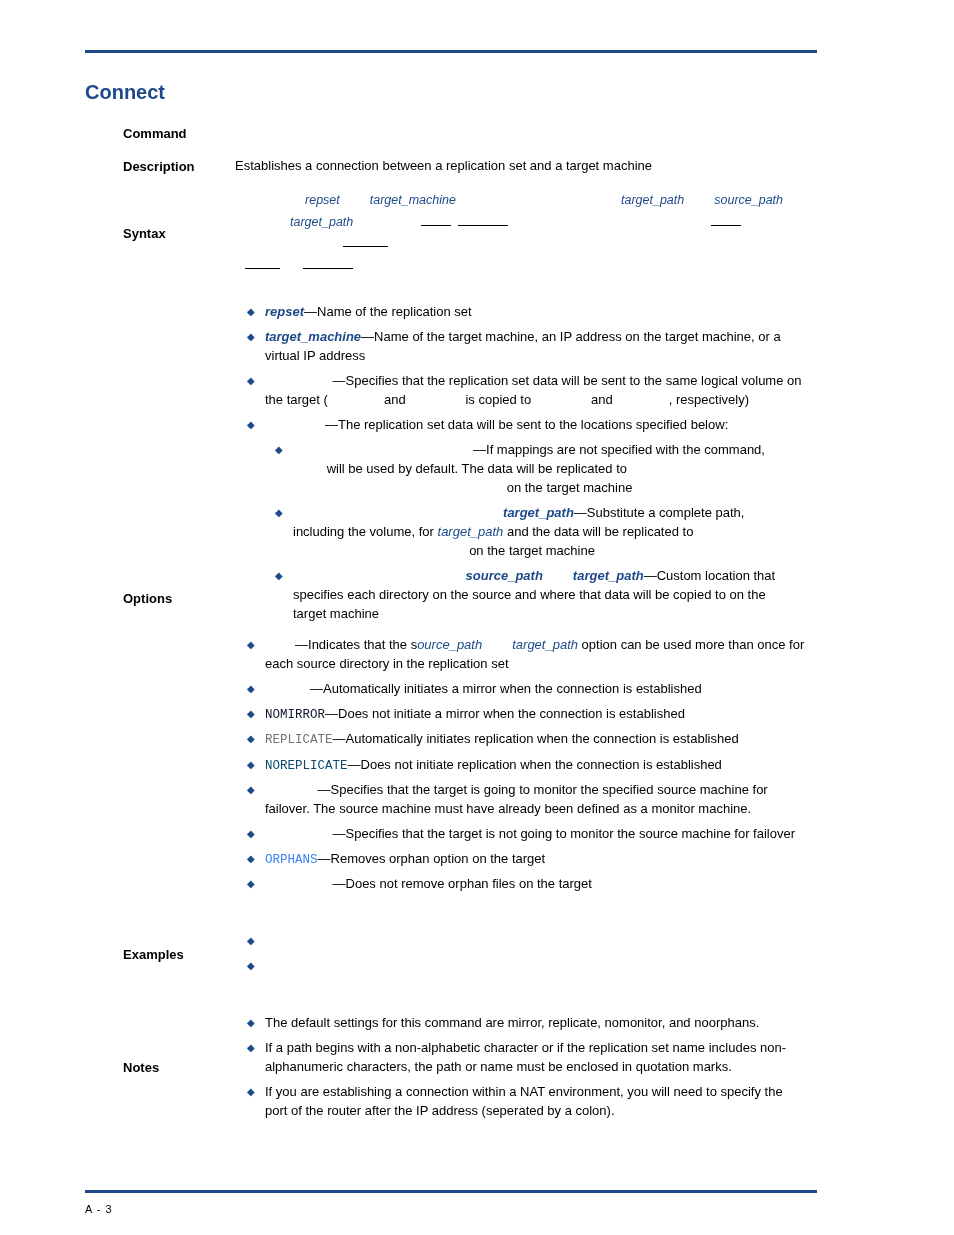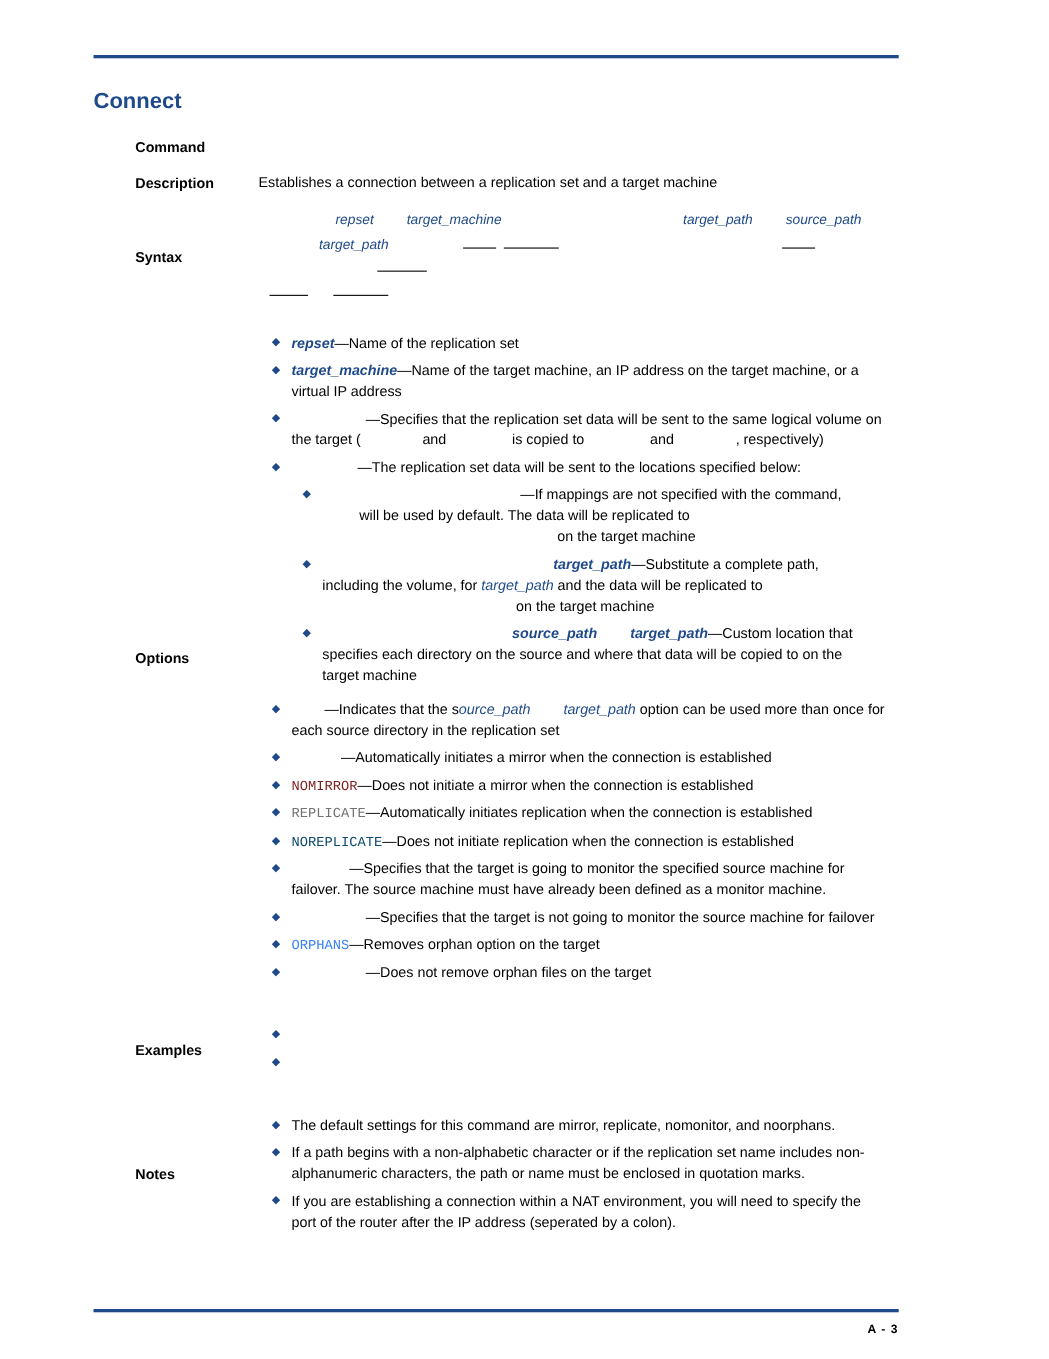--- a/index.html
+++ b/index.html
@@ -96,24 +96,24 @@
     min-width: 30px;
     height: 12px;
     vertical-align: baseline;
   }
   .footer {
     position: absolute;
     bottom: 20px;
     left: 85px;
     right: 85px;
     border-top: 3px solid #1e4a8a;
-    text-align: right;
+    text-align: left;
     padding-top: 10px;
     font-size: 11px;
-    font-weight: bold;
+    font-weight: normal;
     letter-spacing: 1px;
   }
 </style>
 </head>
 <body>
 
 <div class="page">
   <div class="top-rule"></div>
 
   <h1 class="title">Connect</h1>
@@ -169,21 +169,21 @@
             </li>
             <li>
               <span class="kw" style="color:#fff;">MAP /source_volume/ TO </span><span class="var-inline" style="font-weight:bold;">source_path</span><span class="kw" style="color:#fff;"> TO </span><span class="var-inline" style="font-weight:bold;">target_path</span><span>—Custom location that specifies each directory on the source and where that data will be copied to on the target machine</span>
             </li>
           </ul>
         </li>
         <li>
           <span class="kw" style="color:#fff;">,...</span><span>—Indicates that the s</span><span class="var-inline">ource_path</span><span class="kw" style="color:#fff;"> TO </span><span class="var-inline">target_path</span><span> option can be used more than once for each source directory in the replication set</span>
         </li>
         <li><span class="kw" style="color:#fff;">MIRROR</span><span>—Automatically initiates a mirror when the connection is established</span></li>
-        <li><span class="kw" style="color:#7f1d1d;">NOMIRROR</span><span>—Does not initiate a mirror when the connection is established</span></li>
+        <li><span class="kw" style="color:#0f172a;">NOMIRROR</span><span>—Does not initiate a mirror when the connection is established</span></li>
         <li><span class="kw" style="color:#737373;">REPLICATE</span><span>—Automatically initiates replication when the connection is established</span></li>
         <li><span class="kw" style="color:#0c4a6e;">NOREPLICATE</span><span>—Does not initiate replication when the connection is established</span></li>
         <li><span class="kw" style="color:#fff;">MONITOR</span><span>—Specifies that the target is going to monitor the specified source machine for failover. The source machine must have already been defined as a monitor machine.</span></li>
         <li><span class="kw" style="color:#fff;">NOMONITOR</span><span>—Specifies that the target is not going to monitor the source machine for failover</span></li>
         <li><span class="kw" style="color:#3b82f6;">ORPHANS</span><span>—Removes orphan option on the target</span></li>
         <li><span class="kw" style="color:#fff;font-family:Liberation Mono, monospace;">NOORPHANS</span><span>—Does not remove orphan files on the target</span></li>
       </ul>
     </div>
   </div>
 

